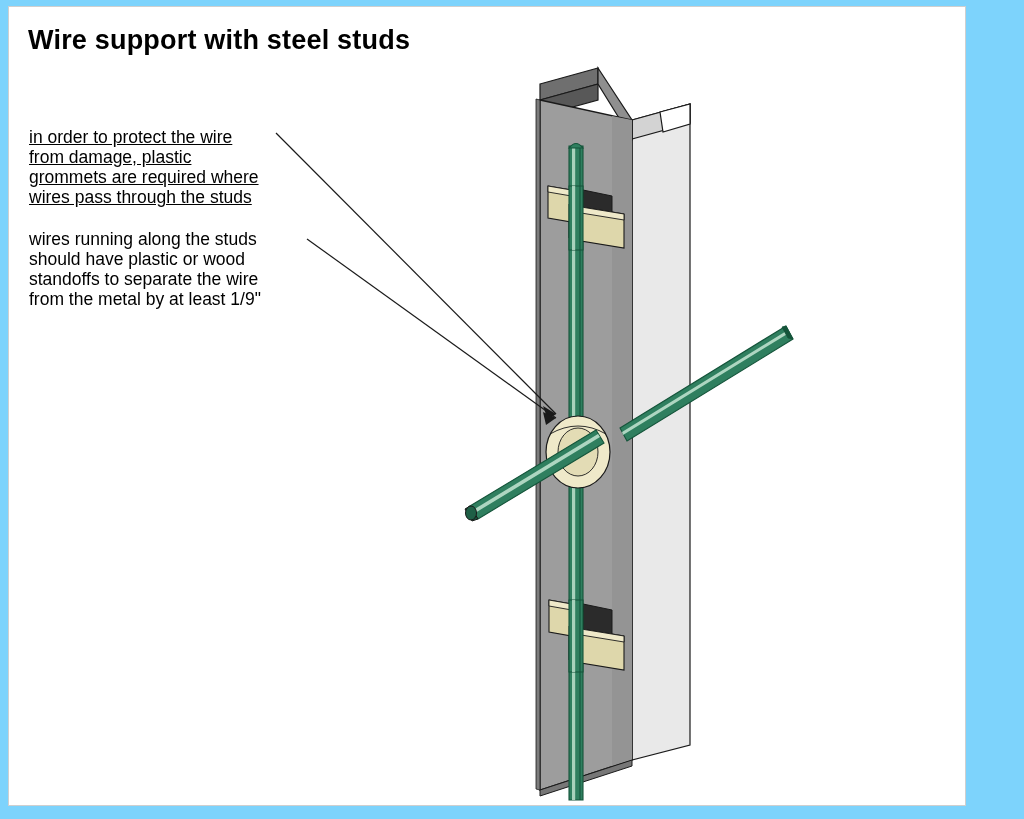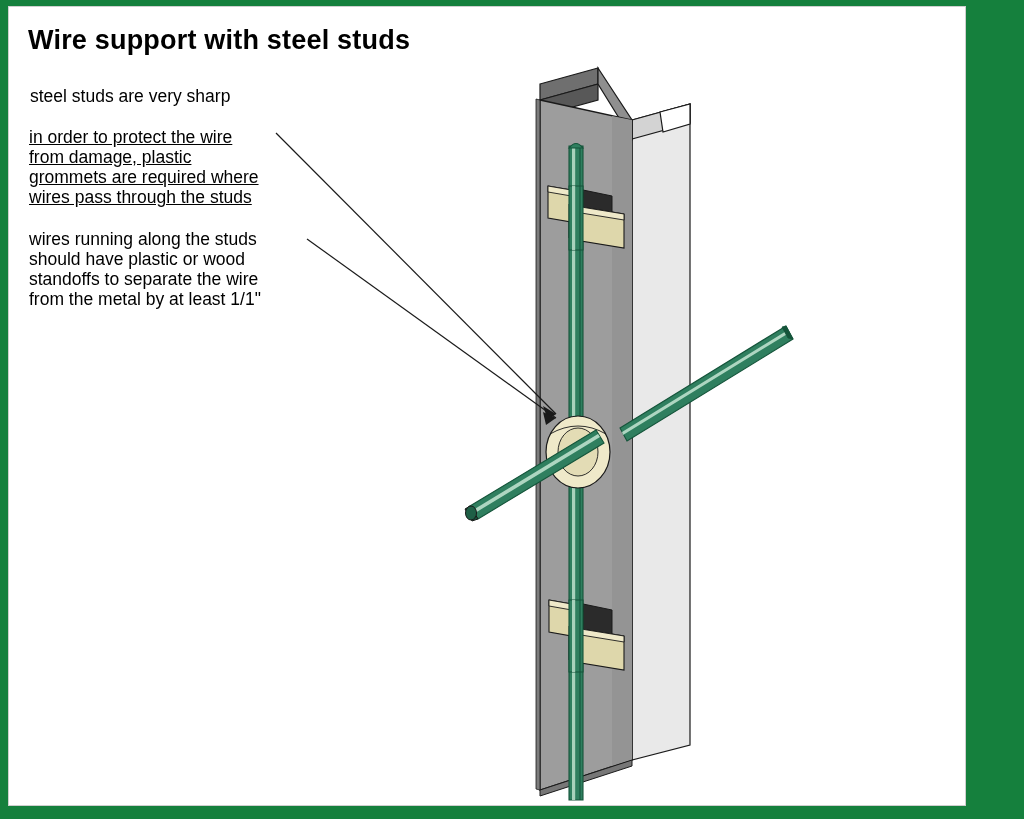--- a/index.html
+++ b/index.html
@@ -7,21 +7,21 @@
     padding: 0;
     background: #ffffff;
   }
   body {
     font-family: "Liberation Sans", sans-serif;
   }
   #page {
     position: relative;
     width: 1024px;
     height: 819px;
-    background: #15803d;
+    background: #7dd3fc;
     overflow: hidden;
   }
   #frame {
     position: absolute;
     left: 8px;
     top: 6px;
     width: 958px;
     height: 800px;
     border: 1px solid #cfcfcf;
     box-sizing: border-box;
@@ -57,29 +57,28 @@
 </style>
 </head>
 <body>
 
 <div id="page">
 
   <div id="frame"></div>
 
   <div id="title">Wire support with steel studs</div>
 
-  <div class="note" id="note-sharp">steel studs are very sharp</div>
   <div class="note" id="note-grommets">in order to protect the wire
 from damage, plastic
 grommets are required where
 wires pass through the studs</div>
   <div class="note" id="note-standoffs">wires running along the studs
 should have plastic or wood
 standoffs to separate the wire
-from the metal by at least 1/1"</div>
+from the metal by at least 1/9"</div>
 
   <svg id="art" viewBox="0 0 1024 819">
 
     <g>
       <polygon points="632,120 690,104 690,745 632,760" fill="#e9e9e9" stroke="#1a1a1a" stroke-width="1.2"></polygon>
       <polygon points="632,120 690,104 690,123 632,139" fill="#d3d3d3" stroke="#1a1a1a" stroke-width="1.2"></polygon>
     </g>
 
     <g>
       <polygon points="540,84 598,68 598,84 540,100" fill="#6f6f6f" stroke="#1a1a1a" stroke-width="1.2"></polygon>

